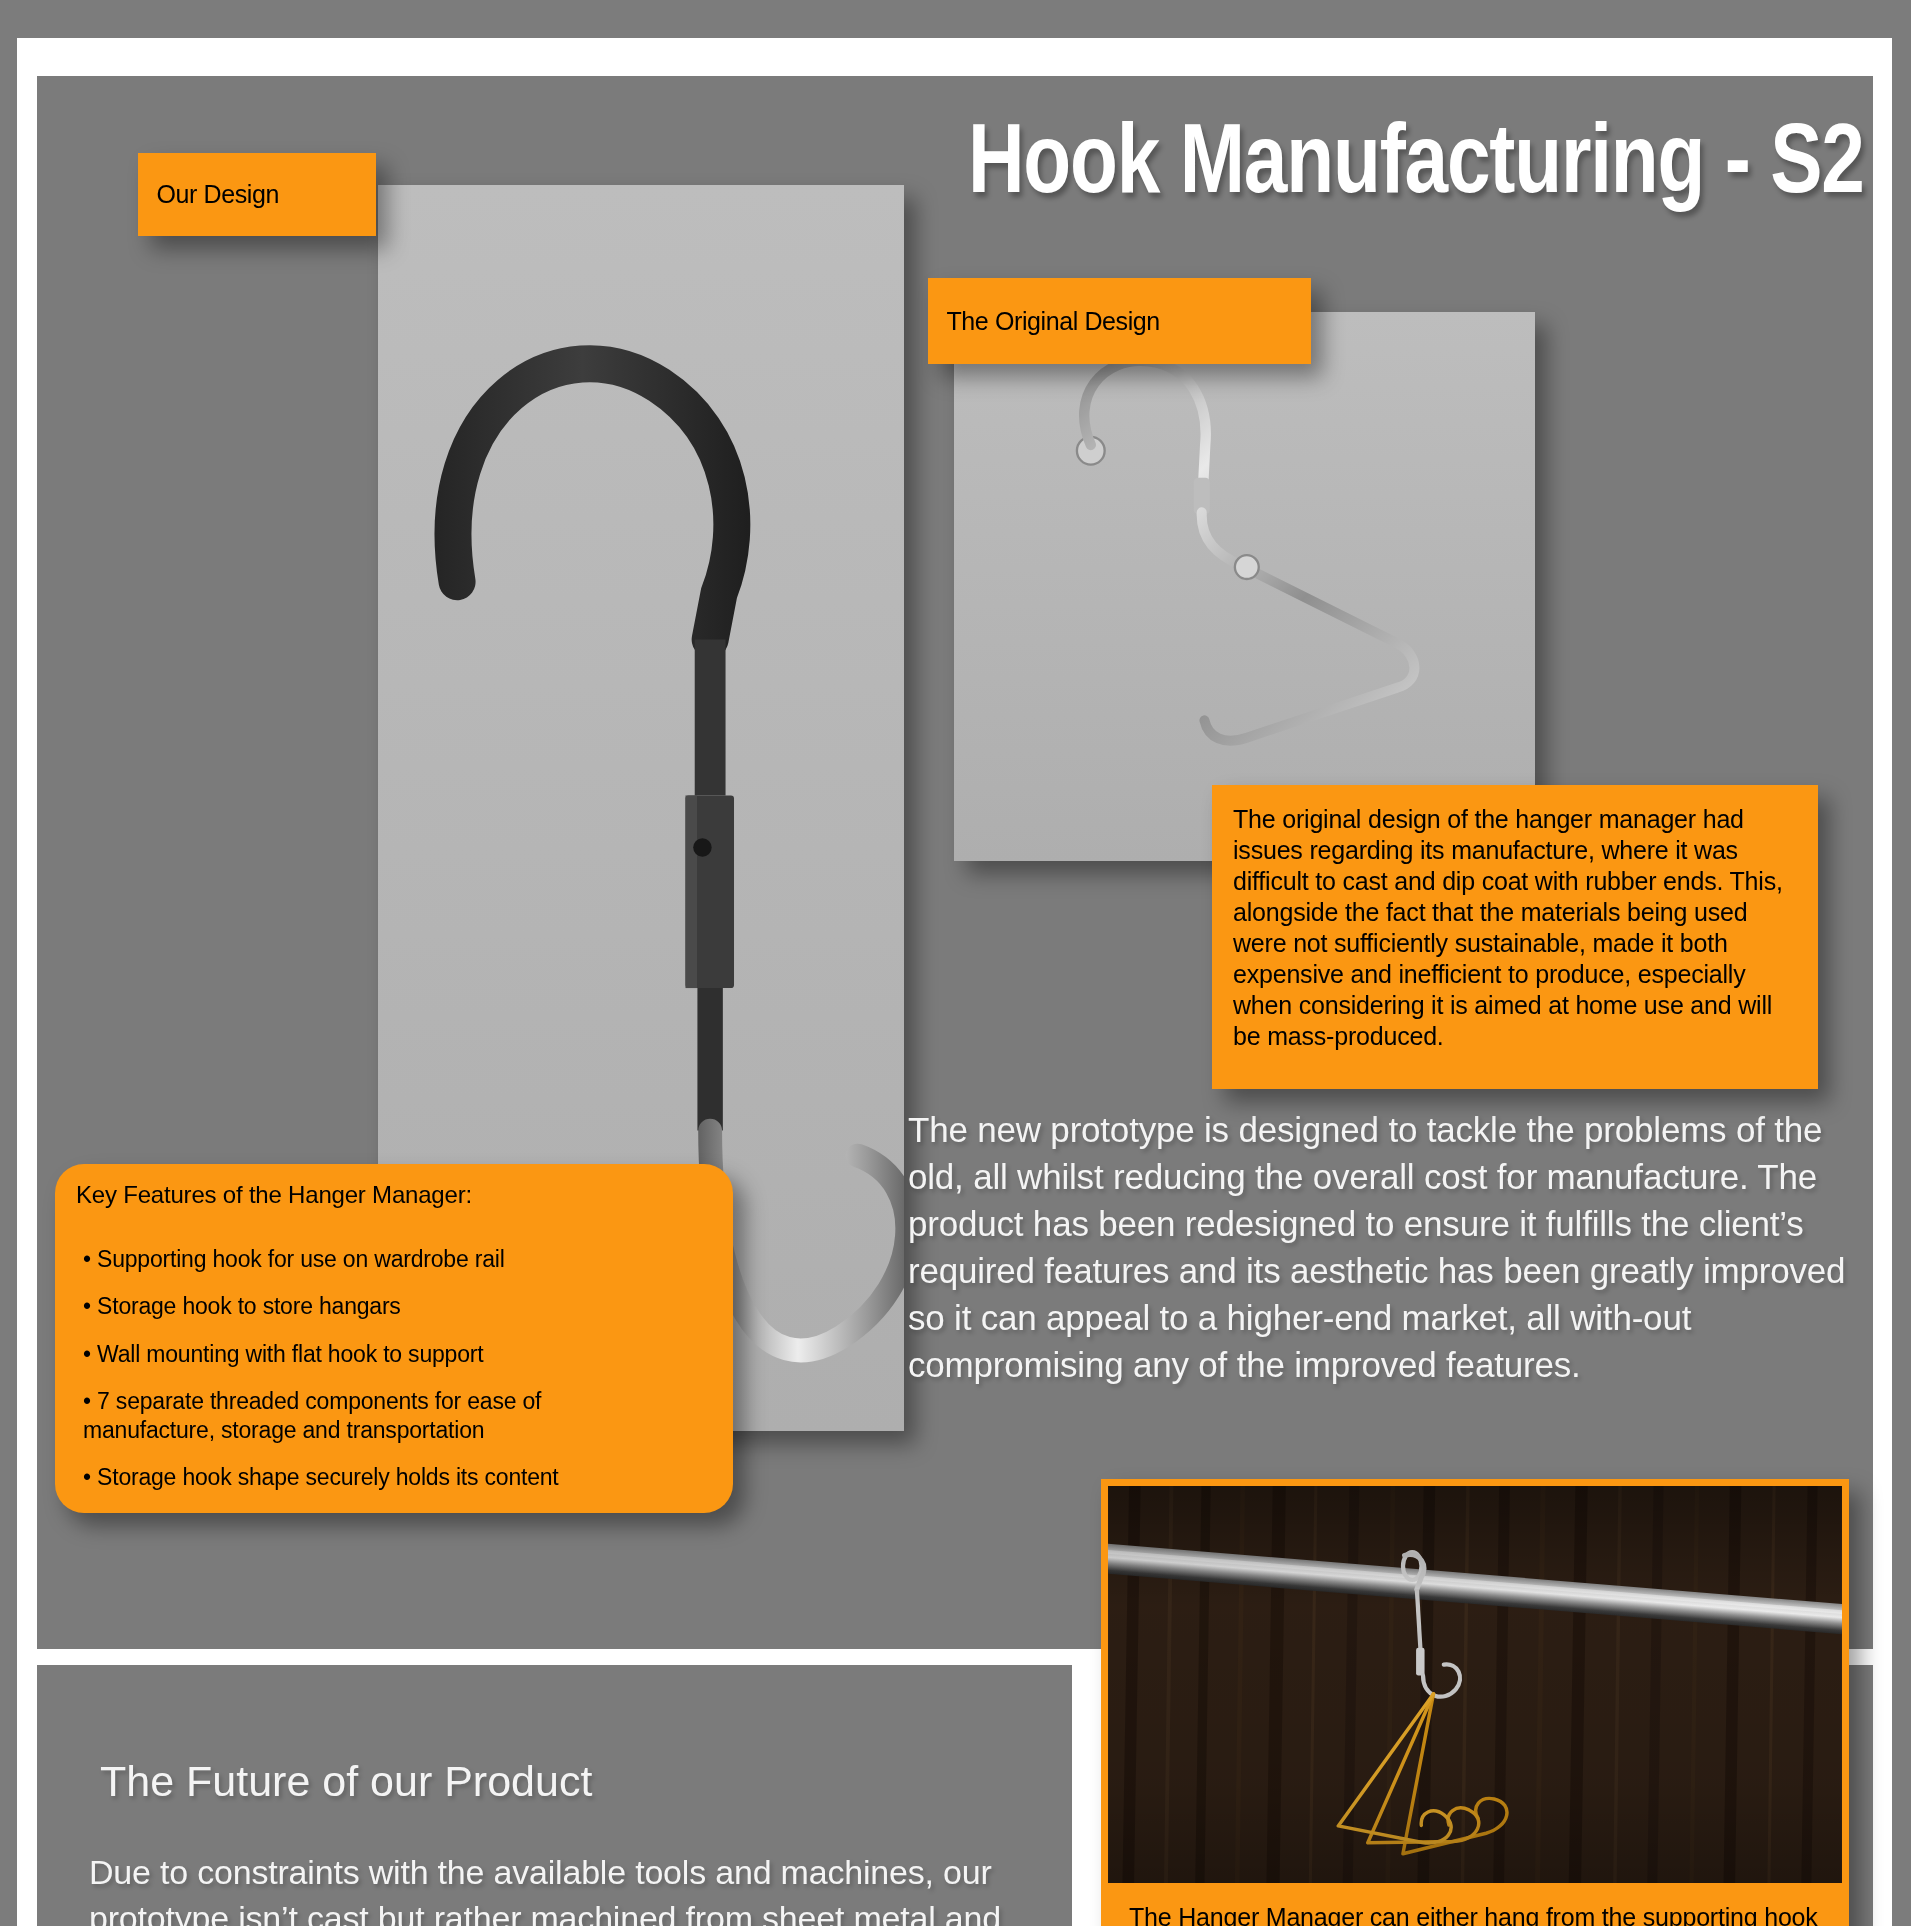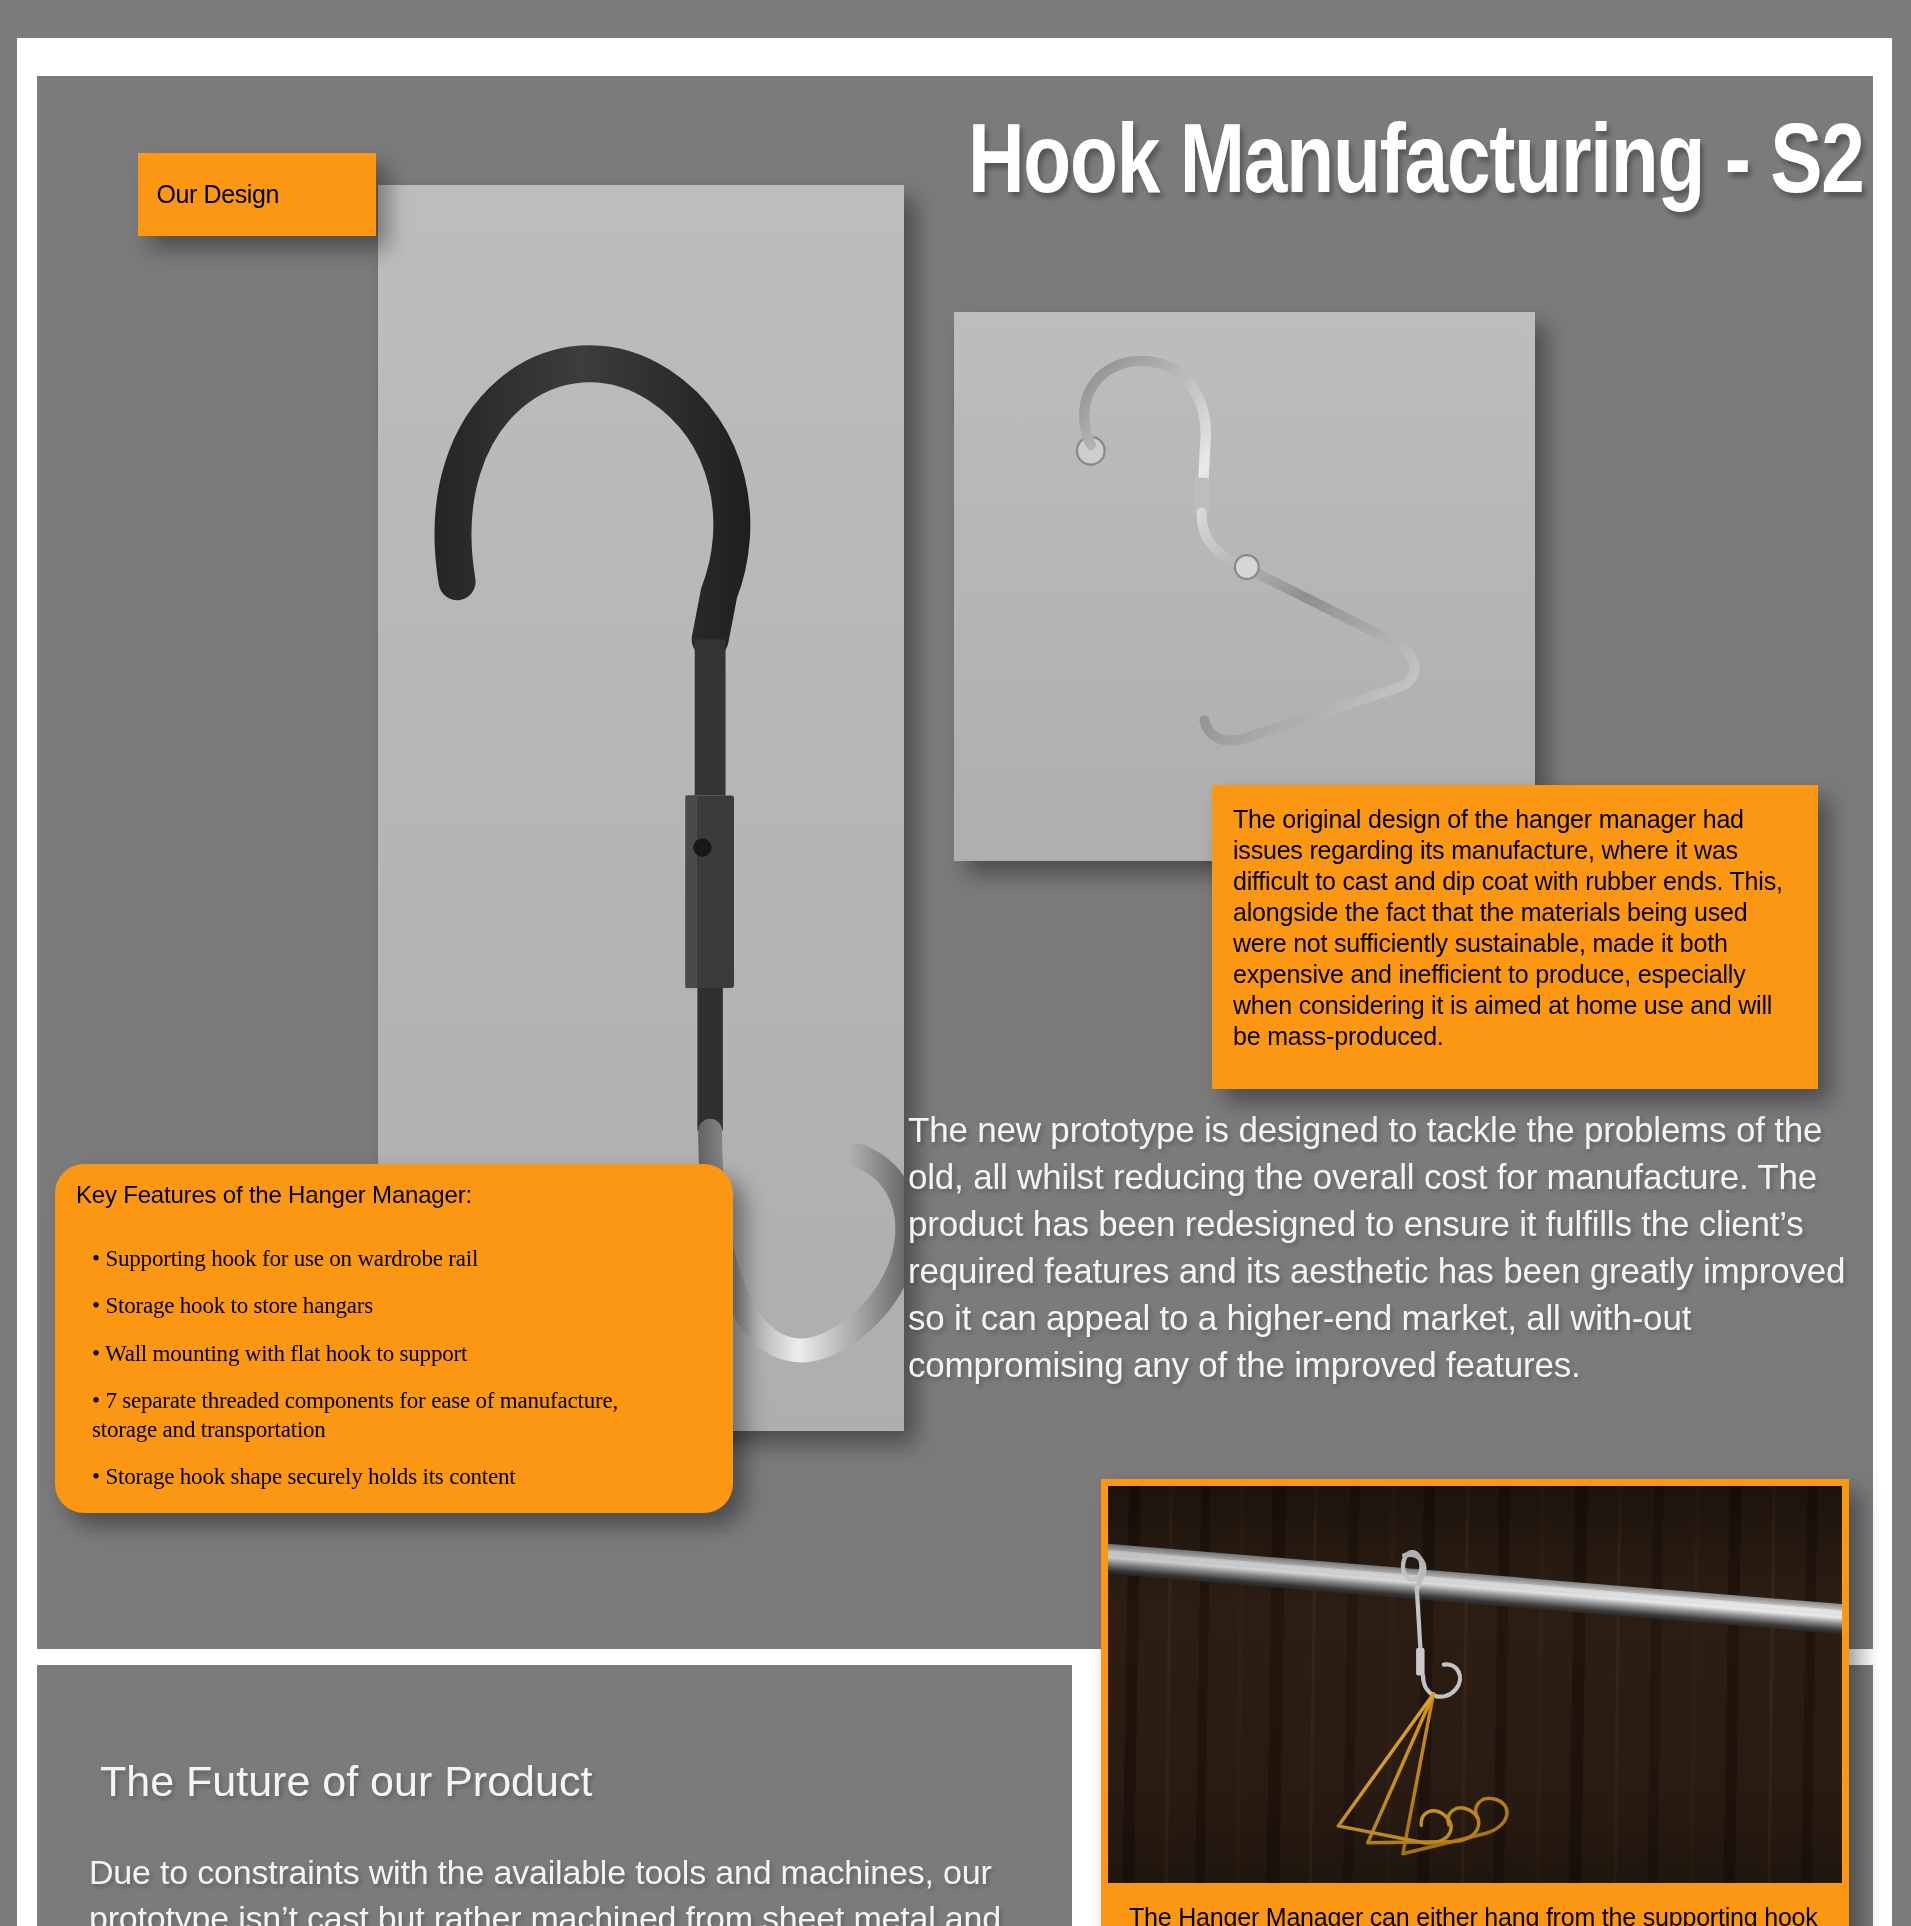--- a/index.html
+++ b/index.html
@@ -20,21 +20,21 @@
   .label-our{left:138px;top:153px;width:219px;height:83px;}
   .label-orig{left:928px;top:278px;width:364px;height:86px;}
   .poster-title{right:47px;top:109px;z-index:3;color:#ffffff;font-weight:bold;font-size:98px;
     line-height:1.0;white-space:nowrap;transform:scaleX(0.8);transform-origin:right top;
     letter-spacing:-1.5px;text-shadow:3.9px 4.6px 6.2px rgba(0,0,0,0.30);}
   .desc-box{left:1212px;top:785px;width:606px;height:304px;z-index:6;box-sizing:border-box;
     padding:18.5px 21px;font-size:25px;line-height:31px;letter-spacing:-0.2px;}
   .features-box{left:55px;top:1164px;width:678px;height:349px;z-index:6;box-sizing:border-box;
     padding:17.3px 62px 17.3px 21px;font-size:23px;line-height:28.5px;letter-spacing:-0.2px;border-radius:29px;}
   .features-box h3{margin:0 0 35px 0;font-size:24px;font-weight:normal;line-height:28.5px;}
-  .features-box ul{margin:16px;padding:0;list-style:none;font-family:Liberation Serif, serif;}
+  .features-box ul{margin:7px;padding:0;list-style:none;}
   .features-box li{margin:0 0 19px 0;}
   .features-box li::before{content:"• ";}
   .white-text{color:#f4f4f4;text-shadow:2.3px 3.1px 4.6px rgba(0,0,0,0.22);}
   .intro-para{left:908px;top:1106px;width:963px;font-size:35px;line-height:47px;z-index:3;letter-spacing:-0.2px;}
   .future-heading{left:100px;top:1757px;font-size:43px;font-weight:normal;z-index:3;letter-spacing:0px;}
   .future-para1{left:89px;top:1849px;width:963px;font-size:34px;line-height:46px;z-index:3;letter-spacing:-0.2px;}
   .photo-card{left:1101px;top:1479px;width:748px;height:1039px;z-index:5;box-sizing:border-box;padding:7px;}
   .photo{width:734px;position:relative;overflow:hidden;}
   .photo1{height:397px;}
   .caption{height:230px;box-sizing:border-box;padding:17px 21px 0 21px;font-size:25px;line-height:34px;letter-spacing:-0.2px;}
@@ -89,20 +89,23 @@
       <circle cx="355" cy="360" r="36" fill="#cfcfcf" stroke="#8a8a8a" stroke-width="6"></circle>
       <path d="M 355 345 C 300 220 385 115 505 128 C 612 140 662 235 652 345 L 643 520" fill="none" stroke="url(#c2grad)" stroke-width="27" stroke-linecap="round"></path>
       <rect x="622" y="430" width="42" height="95" rx="12" fill="#bdbdbd"></rect>
       <path d="M 643 520 C 640 590 680 630 750 660 L 1150 860 C 1210 890 1210 960 1150 975 L 760 1105 C 700 1125 660 1105 650 1060" fill="none" stroke="url(#c2grad)" stroke-width="26" stroke-linecap="round" stroke-linejoin="round"></path>
       <circle cx="760" cy="662" r="31" fill="#d6d6d6" stroke="#8a8a8a" stroke-width="6"></circle>
     </svg>
   </div>
 
   <div class="abs orange label label-our shadowed">
     <span>Our Design</span>
+  </div>
+  <div class="abs orange label label-orig shadowed">
+    <span>The Original Design</span>
   </div>
 
   <div class="abs poster-title">Hook Manufacturing - S2</div>
 
   <div class="abs orange desc-box shadowed">
     <span>The original design of the hanger manager had issues regarding its manufacture, where it was difficult to cast and dip coat with rubber ends. This, alongside the fact that the materials being used were not sufficiently sustainable, made it both expensive and inefficient to produce, especially when considering it is aimed at home use and will be mass-produced.</span>
   </div>
 
   <div class="abs orange features-box shadowed">
     <h3>Key Features of the Hanger Manager:</h3>

